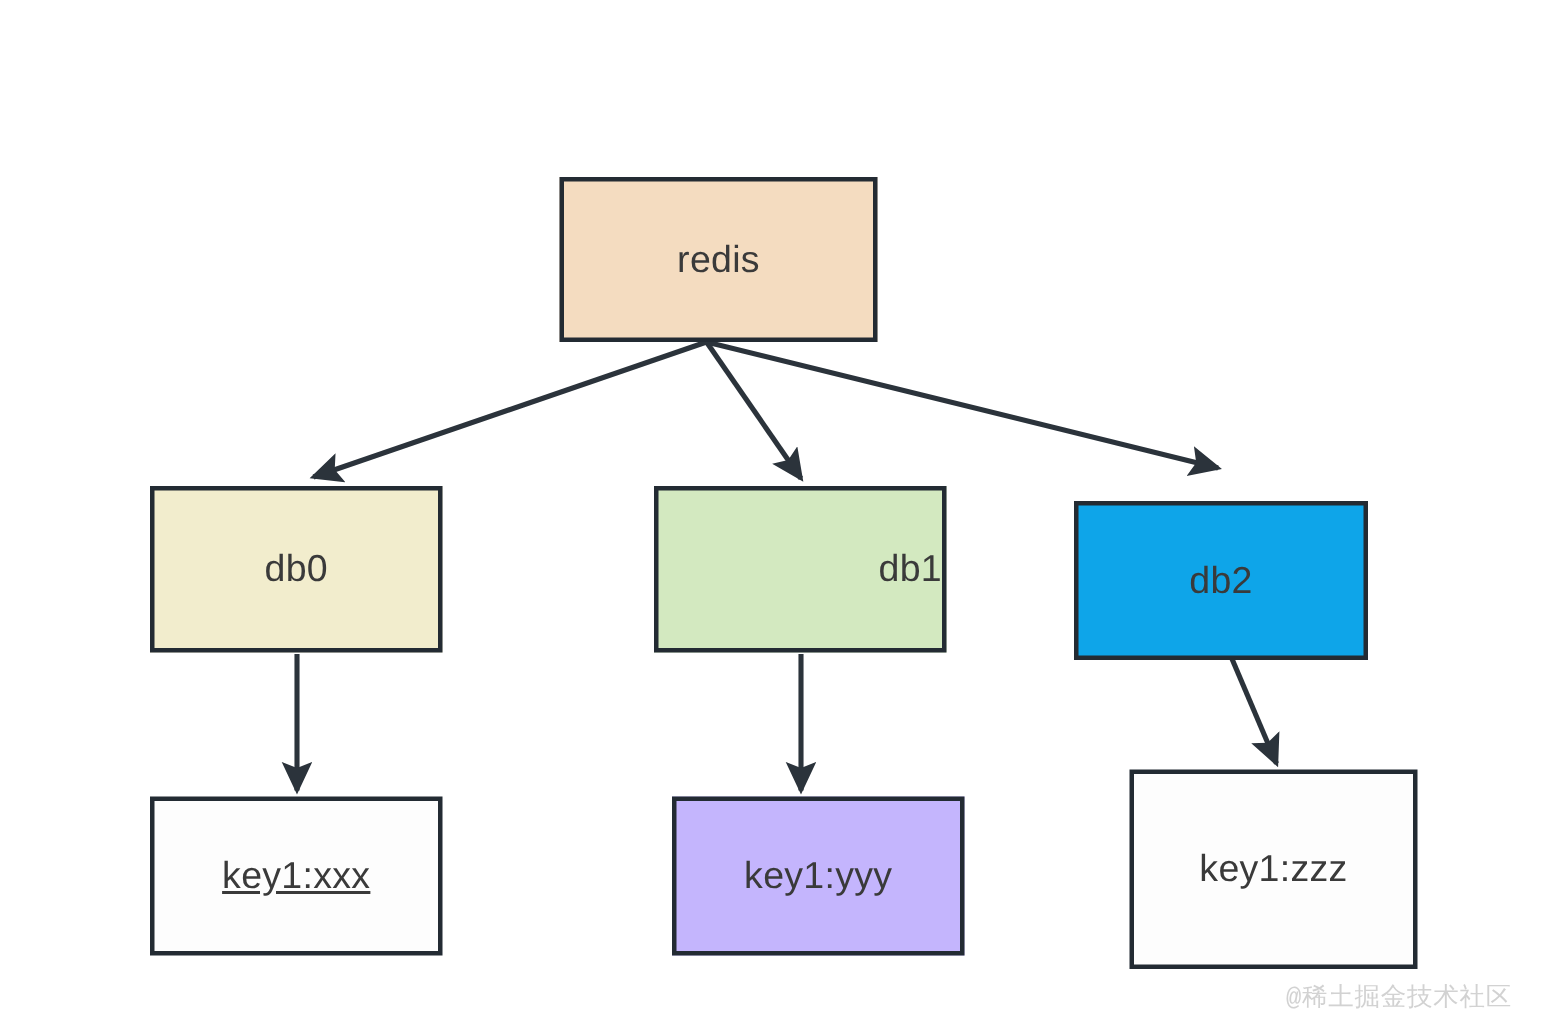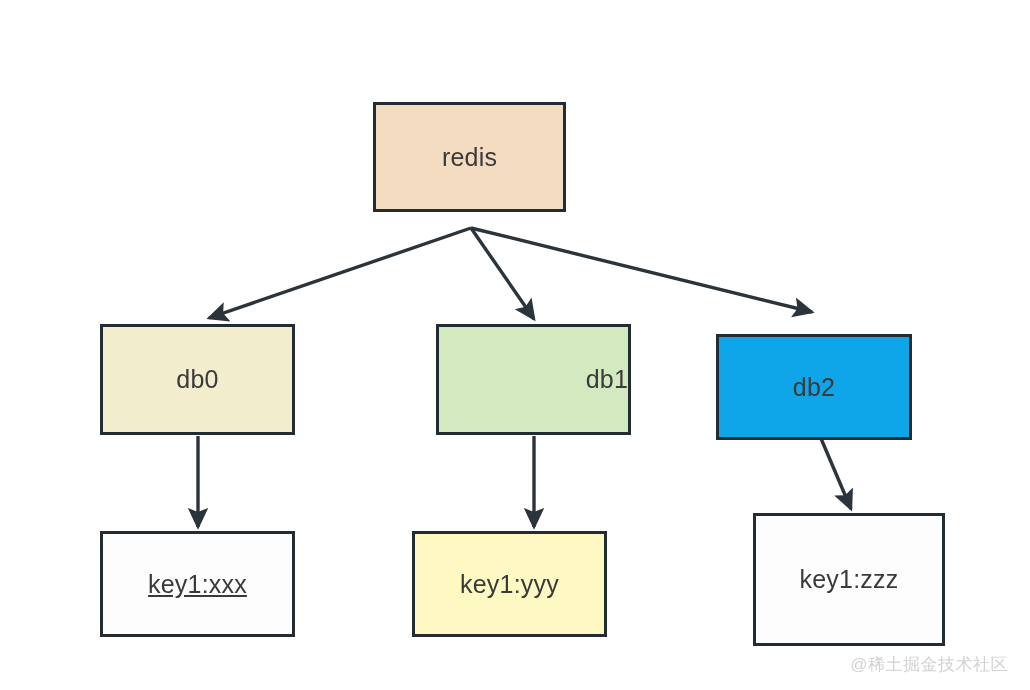--- a/index.html
+++ b/index.html
@@ -38,22 +38,22 @@
     justify-content: center;
     color: #3a3a3a;
     font-size: 25px;
     font-family: "Liberation Sans", sans-serif;
     letter-spacing: 0.2px;
     line-height: 1;
     white-space: nowrap;
   }
   #node-redis {
     left: 373px;
-    top: 102px;
-    width: 193px;
+    top: 118px;
+    width: 212px;
     height: 110px;
     background: #f4dcc0;
   }
   #node-db0 {
     left: 100px;
     top: 324px;
     width: 195px;
     height: 111px;
     background: #f2edcd;
   }
@@ -75,40 +75,40 @@
   }
   #node-key0 {
     left: 100px;
     top: 531px;
     width: 195px;
     height: 106px;
     background: #fdfdfd;
     text-decoration: underline;
   }
   #node-key1 {
-    left: 412px;
+    left: 448px;
     top: 531px;
     width: 195px;
     height: 106px;
-    background: #fef9c3;
+    background: #c4b5fd;
   }
   #node-key2 {
     left: 753px;
     top: 513px;
     width: 192px;
     height: 133px;
     background: #fdfdfd;
   }
   #watermark {
     position: absolute;
     right: 22px;
     bottom: 14px;
     color: #d2d2d2;
     font-size: 17px;
-    font-family: Liberation Sans, sans-serif;
+    font-family: Liberation Mono, monospace;
     letter-spacing: 0.5px;
     user-select: none;
   }
 </style>
 </head>
 <body>
 
 <div id="canvas">
 
   <svg class="edge-layer" viewBox="0 0 1030 690" width="1030" height="690" xmlns="http://www.w3.org/2000/svg">

